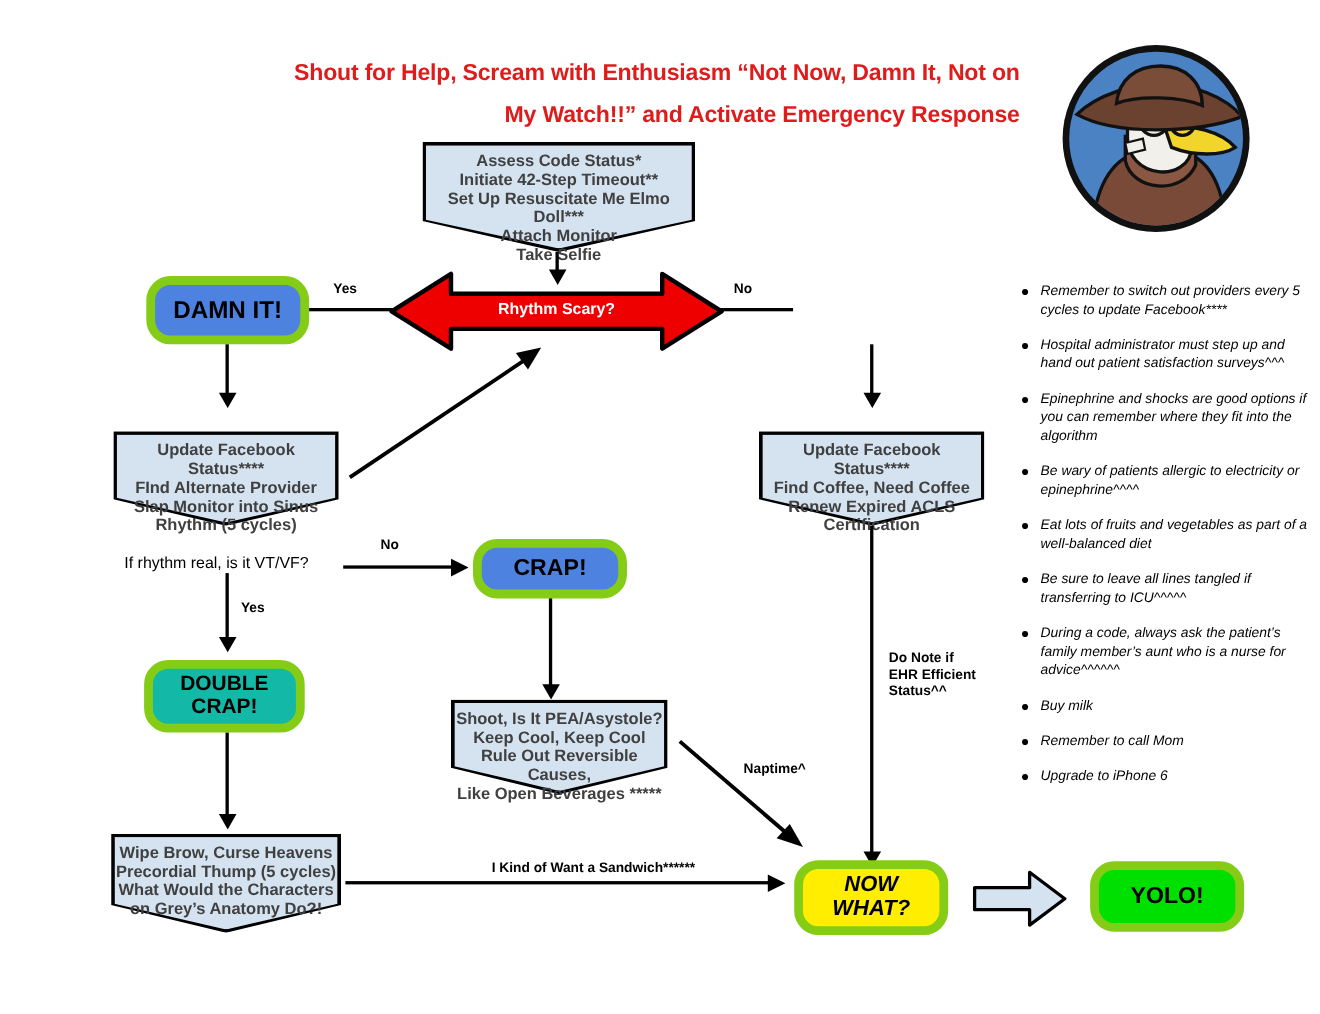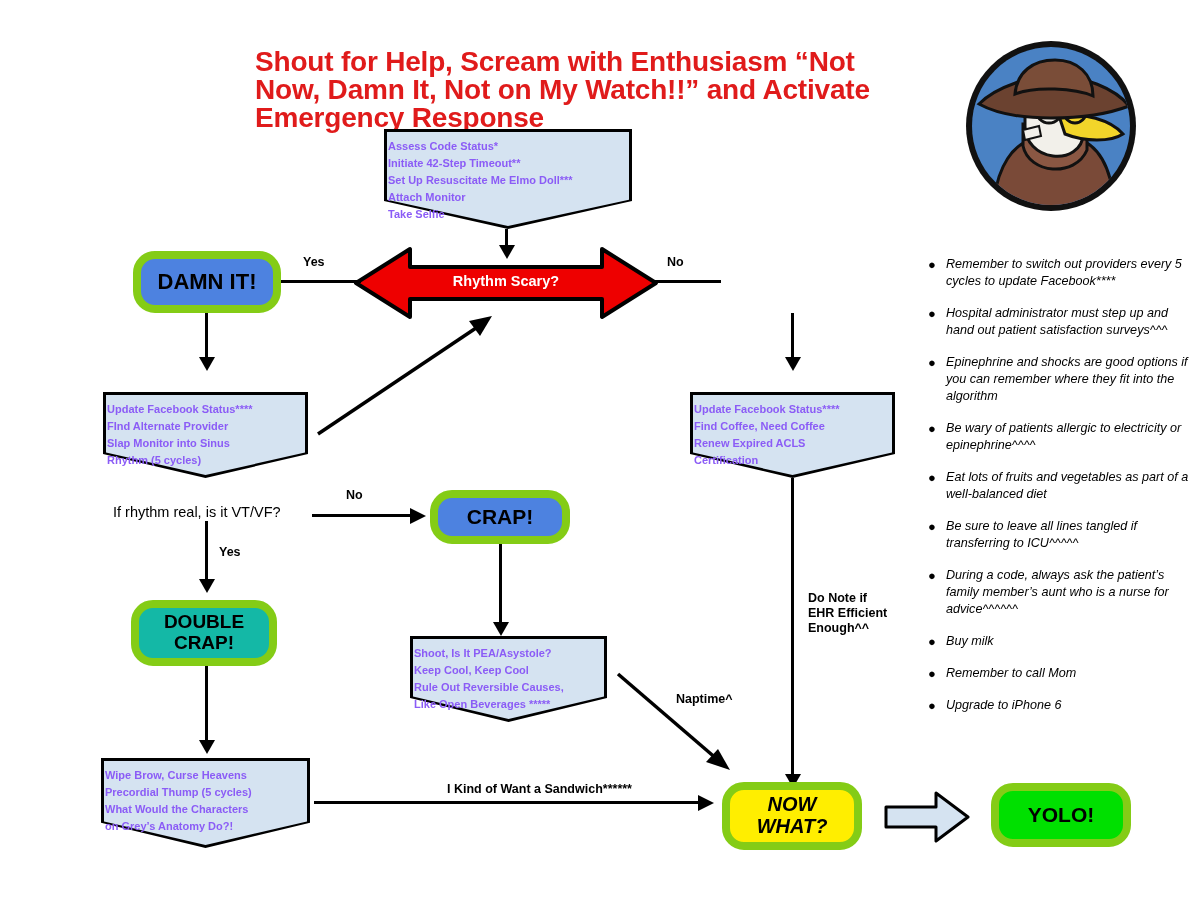--- a/index.html
+++ b/index.html
@@ -15,25 +15,25 @@
     font-family: "Liberation Sans", sans-serif;
     overflow: hidden;
   }
 
   
   #title {
     position: absolute;
     left: 255px;
     top: 48px;
     width: 672px;
-    text-align: left;
+    text-align: right;
     color: #e01b1b;
     font-weight: bold;
-    font-size: 28px;
-    line-height: 28px;
+    font-size: 21px;
+    line-height: 38px;
     letter-spacing: -0.2px;
   }
 
   
   #avatar {
     position: absolute;
     left: 963px;
     top: 38px;
     width: 176px;
     height: 176px;
@@ -50,25 +50,25 @@
   .banner-fill {
     position: absolute;
     left: 3px; right: 3px; top: 3px; bottom: 3px;
     background: #d5e3f1;
     -webkit-clip-path: polygon(0 0, 100% 0, 100% 72%, 50% 100%, 0 72%);
     clip-path: polygon(0 0, 100% 0, 100% 72%, 50% 100%, 0 72%);
   }
   .banner-text {
     position: absolute;
     left: 0; right: 0; top: 9px;
-    text-align: left;
+    text-align: center;
     font-weight: bold;
-    font-size: 11px;
+    font-size: 15px;
     line-height: 17px;
-    color: #8b5cf6;
+    color: #404040;
     white-space: pre-line;
     padding: 0 4px;
   }
 
   .pill {
     position: absolute;
     border: 8px solid #84cc16;
     box-sizing: border-box;
     border-radius: 22px;
     display: flex;
@@ -275,21 +275,21 @@
     <polygon points="18,9 2,1 2,17" fill="#000"></polygon>
   </svg>
   <div class="lbl" style="left:415px; top:782px;margin-left:32px;">I Kind of Want a Sandwich******</div>
 
   <div class="conn" style="left:791px; top:478px; width:3px; height:300px;"></div>
   <svg style="position:absolute; left:784px; top:772px; width:18px; height:16px;">
     <polygon points="9,16 1,2 17,2" fill="#000"></polygon>
   </svg>
   <div class="lbl" style="left:808px; top:591px;">Do Note if
 EHR Efficient
-Enough^^</div>
+Status^^</div>
 
   <div class="pill" style="left:722px; top:782px; width:140px; height:68px; background:#ffee00; font-size:20px;font-style:italic;">NOW
 WHAT?</div>
 
   <svg style="position:absolute; left:884px; top:790px; width:86px; height:54px;">
     <polygon points="2,17 52,17 52,3 84,27 52,51 52,37 2,37" fill="#d5e3f1" stroke="#000" stroke-width="3" stroke-linejoin="round"></polygon>
   </svg>
 
   <div class="pill" style="left:991px; top:783px; width:140px; height:64px; background:#00e000; font-size:21px;">YOLO!</div>
 

